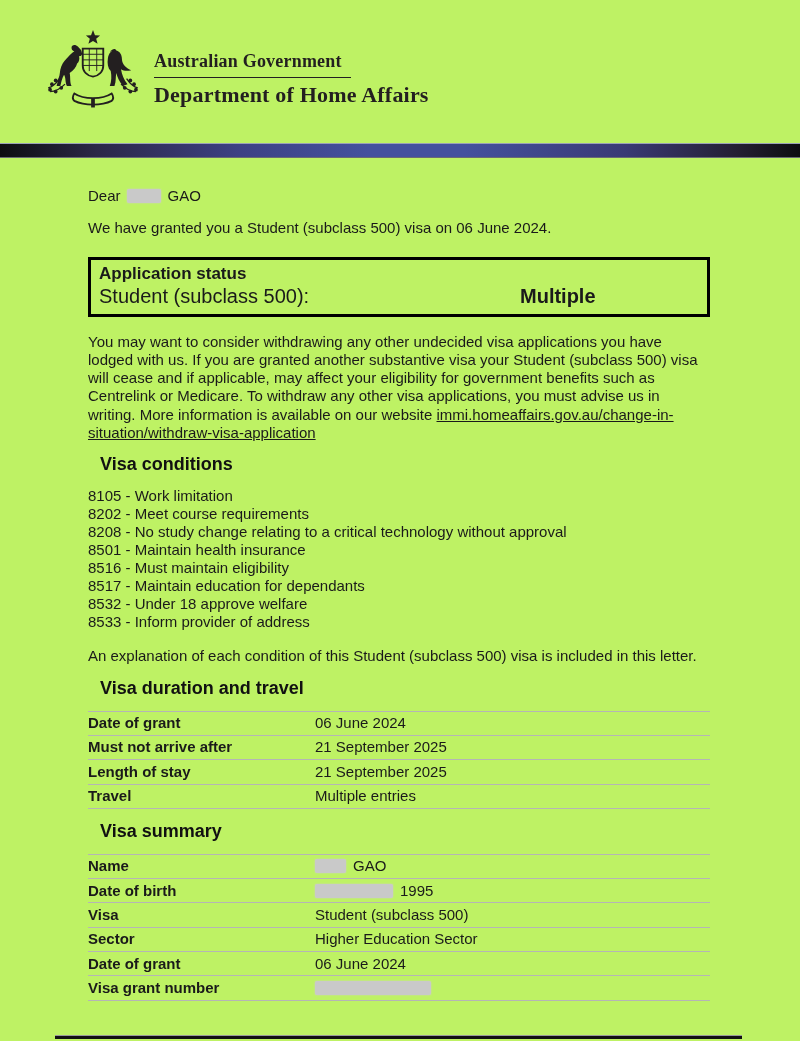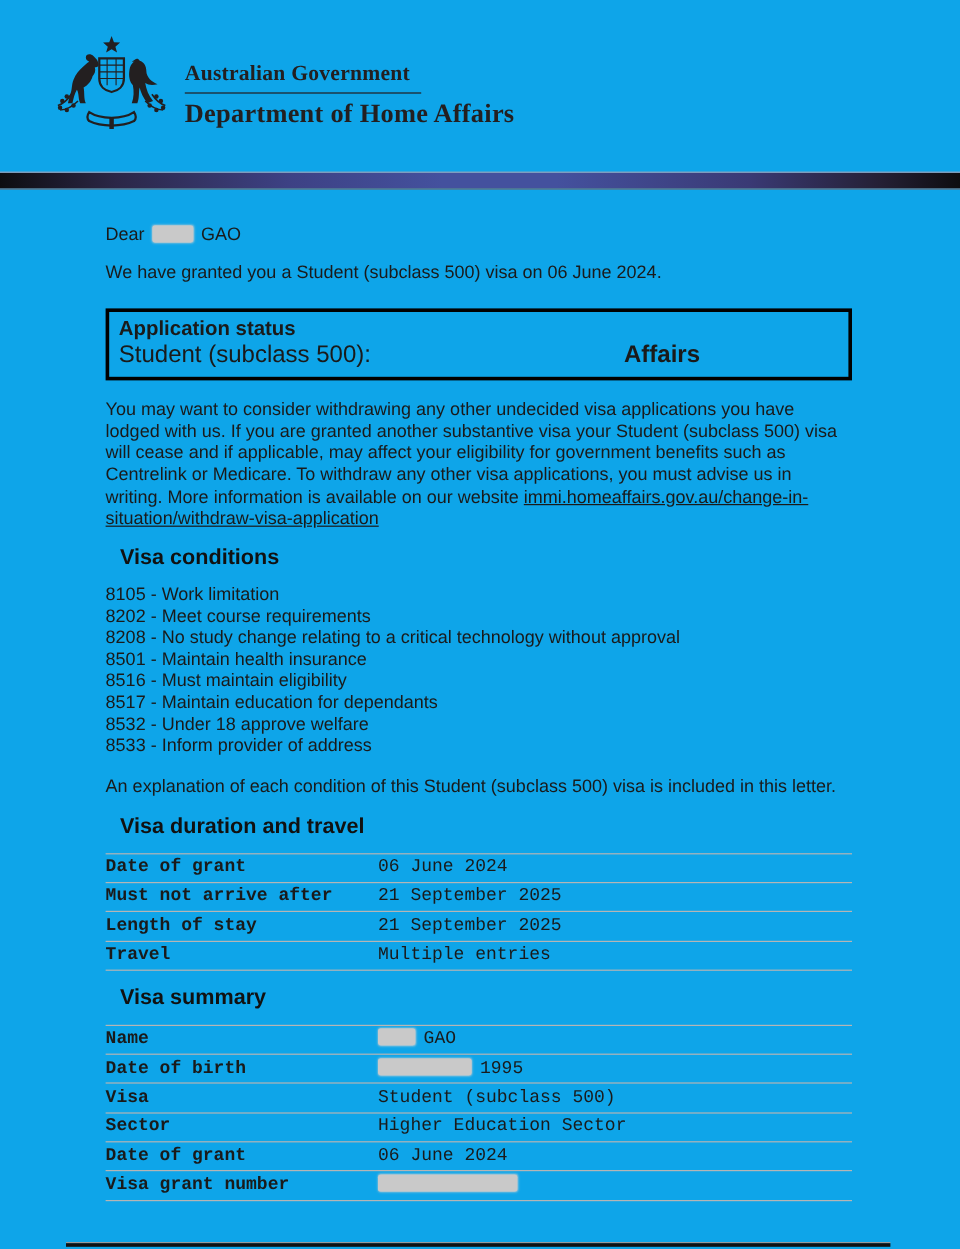--- a/index.html
+++ b/index.html
@@ -1,16 +1,16 @@
 <!DOCTYPE html>
 <html><head>
 <meta charset="utf-8">
 <style>
   html,body{margin:0;padding:0;background:#ffffff;}
-  .page{position:relative;width:800px;height:1041px;background:#0ea5e9;overflow:hidden;
+  .page{position:relative;width:800px;height:1041px;background:#bef264;overflow:hidden;
         font-family:"Liberation Sans",sans-serif;color:#1a1a1a;}
 
   
   .header{position:absolute;top:30px;left:46px;display:flex;align-items:flex-start;}
   .crest{width:94px;height:84px;flex:0 0 auto;}
   .header-text{margin-left:14px;padding-top:21px;font-family:"Liberation Serif",serif;
                font-weight:bold;color:#231f20;}
   .gov-line{font-size:18px;line-height:20px;letter-spacing:.2px;}
   .header-divider{border:0;border-top:1.6px solid #231f20;margin:6px 0 7px 0;width:197px;}
   .dept-line{font-size:22px;line-height:20px;letter-spacing:.2px;}
@@ -43,21 +43,21 @@
   h2.section{font-size:18px;line-height:21px;font-weight:bold;margin:12px;color:#111;}
   .h-conditions{margin-top:16px;}
   .h-duration{margin-top:20px;}
   .h-summary{margin-top:21px;}
 
   ul.cond-list{list-style:none;margin:4px 0 0 0;padding:0;}
   ul.cond-list li{line-height:18px;}
 
   .explanation{margin:16px 0 0 0;}
 
-  .dtable{margin-top:3px;width:622px;font-family:Liberation Mono, monospace;}
+  .dtable{margin-top:3px;width:622px;}
   .drow{display:flex;align-items:center;border-top:1.5px solid #b5b5b5;
         min-height:22px;padding:0;}
   .dtable .drow:last-of-type{border-bottom:1.5px solid #b5b5b5;}
   .dlabel{width:227px;flex:0 0 auto;font-weight:bold;padding:2.5px 0;}
   .dvalue{flex:1;padding:2.5px 0;}
   .dvalue .redact{margin-right:7px;}
 
   
   .bottom-rule{position:absolute;top:1035px;left:55px;width:687px;height:0;
                border-top:1px solid #9a9a9a;border-bottom:3px solid #111;}
@@ -114,21 +114,21 @@
   <div class="content">
 
     <p class="greeting"><span>Dear</span><span class="redact"></span><span>GAO</span></p>
 
     <p class="grant-line">We have granted you a Student (subclass 500) visa on 06 June 2024.</p>
 
     <div class="status-box">
       <div class="status-title">Application status</div>
       <div class="status-row">
         <span class="sr-label">Student (subclass 500):</span>
-        <span class="sr-value">Affairs</span>
+        <span class="sr-value">Multiple</span>
       </div>
     </div>
 
     <p class="withdraw-para"><span>You may want to consider withdrawing any other undecided visa applications you have lodged with us. If you are granted another substantive visa your Student (subclass 500) visa will cease and if applicable, may affect your eligibility for government benefits such as Centrelink or Medicare. To withdraw any other visa applications, you must advise us in writing. More information is available on our website </span><span class="doc-link">immi.homeaffairs.gov.au/change-in-situation/withdraw-visa-application</span></p>
 
     <h2 class="section h-conditions">Visa conditions</h2>
     <ul class="cond-list">
 
         <li>8105 - Work limitation</li>
 

